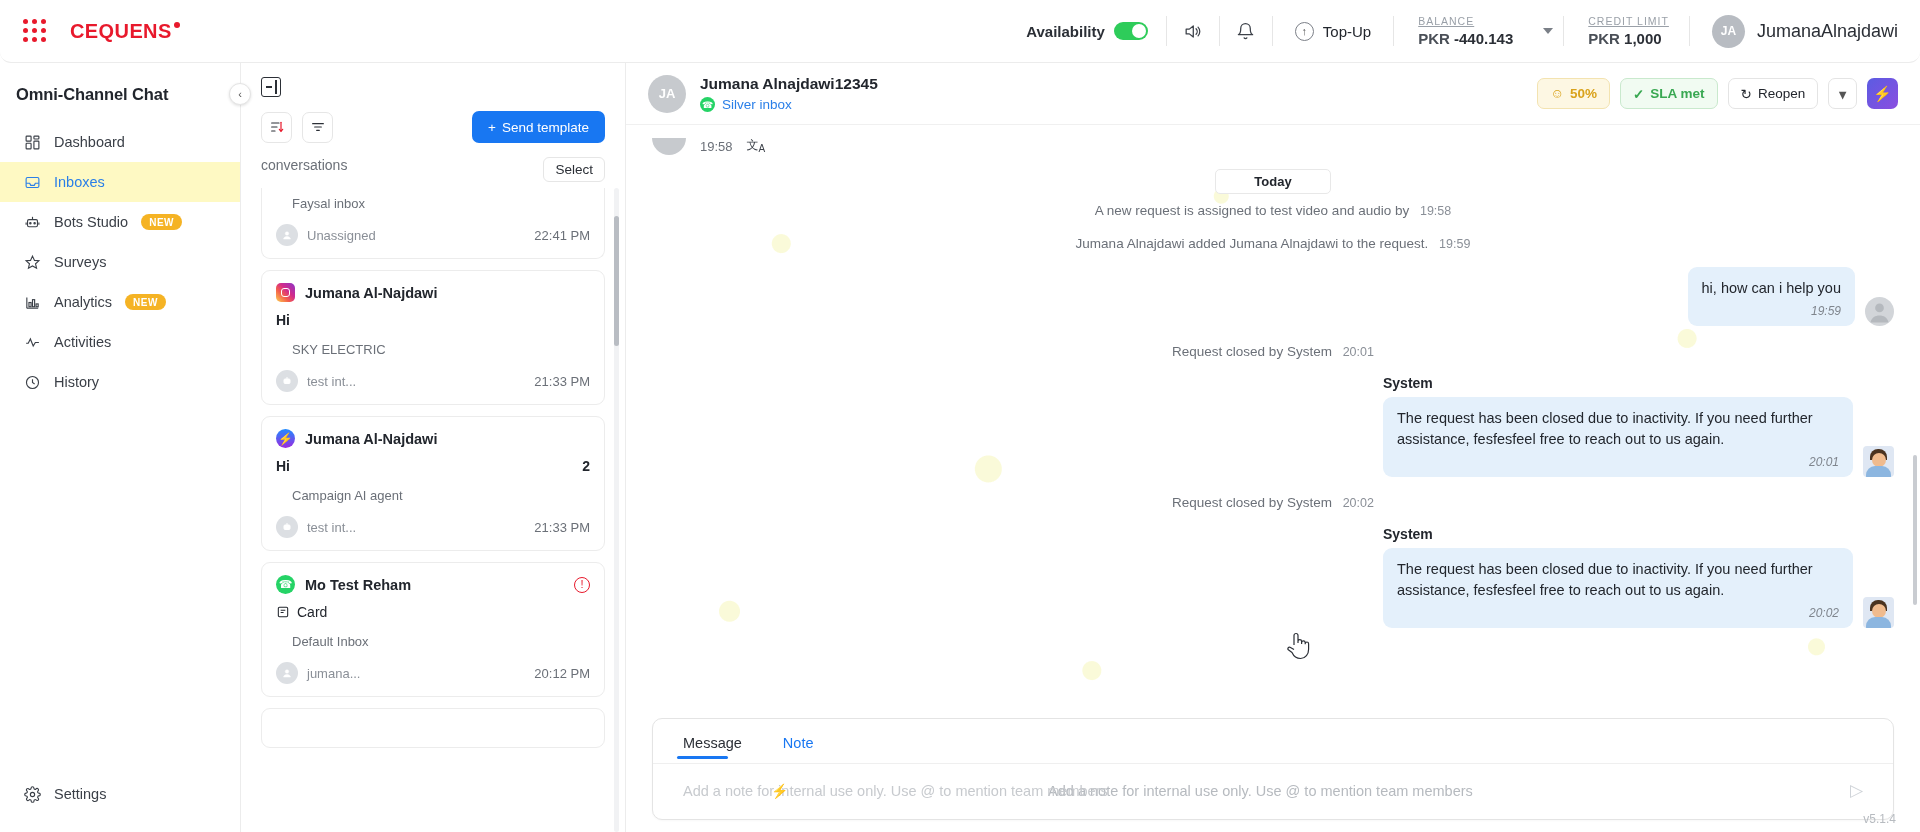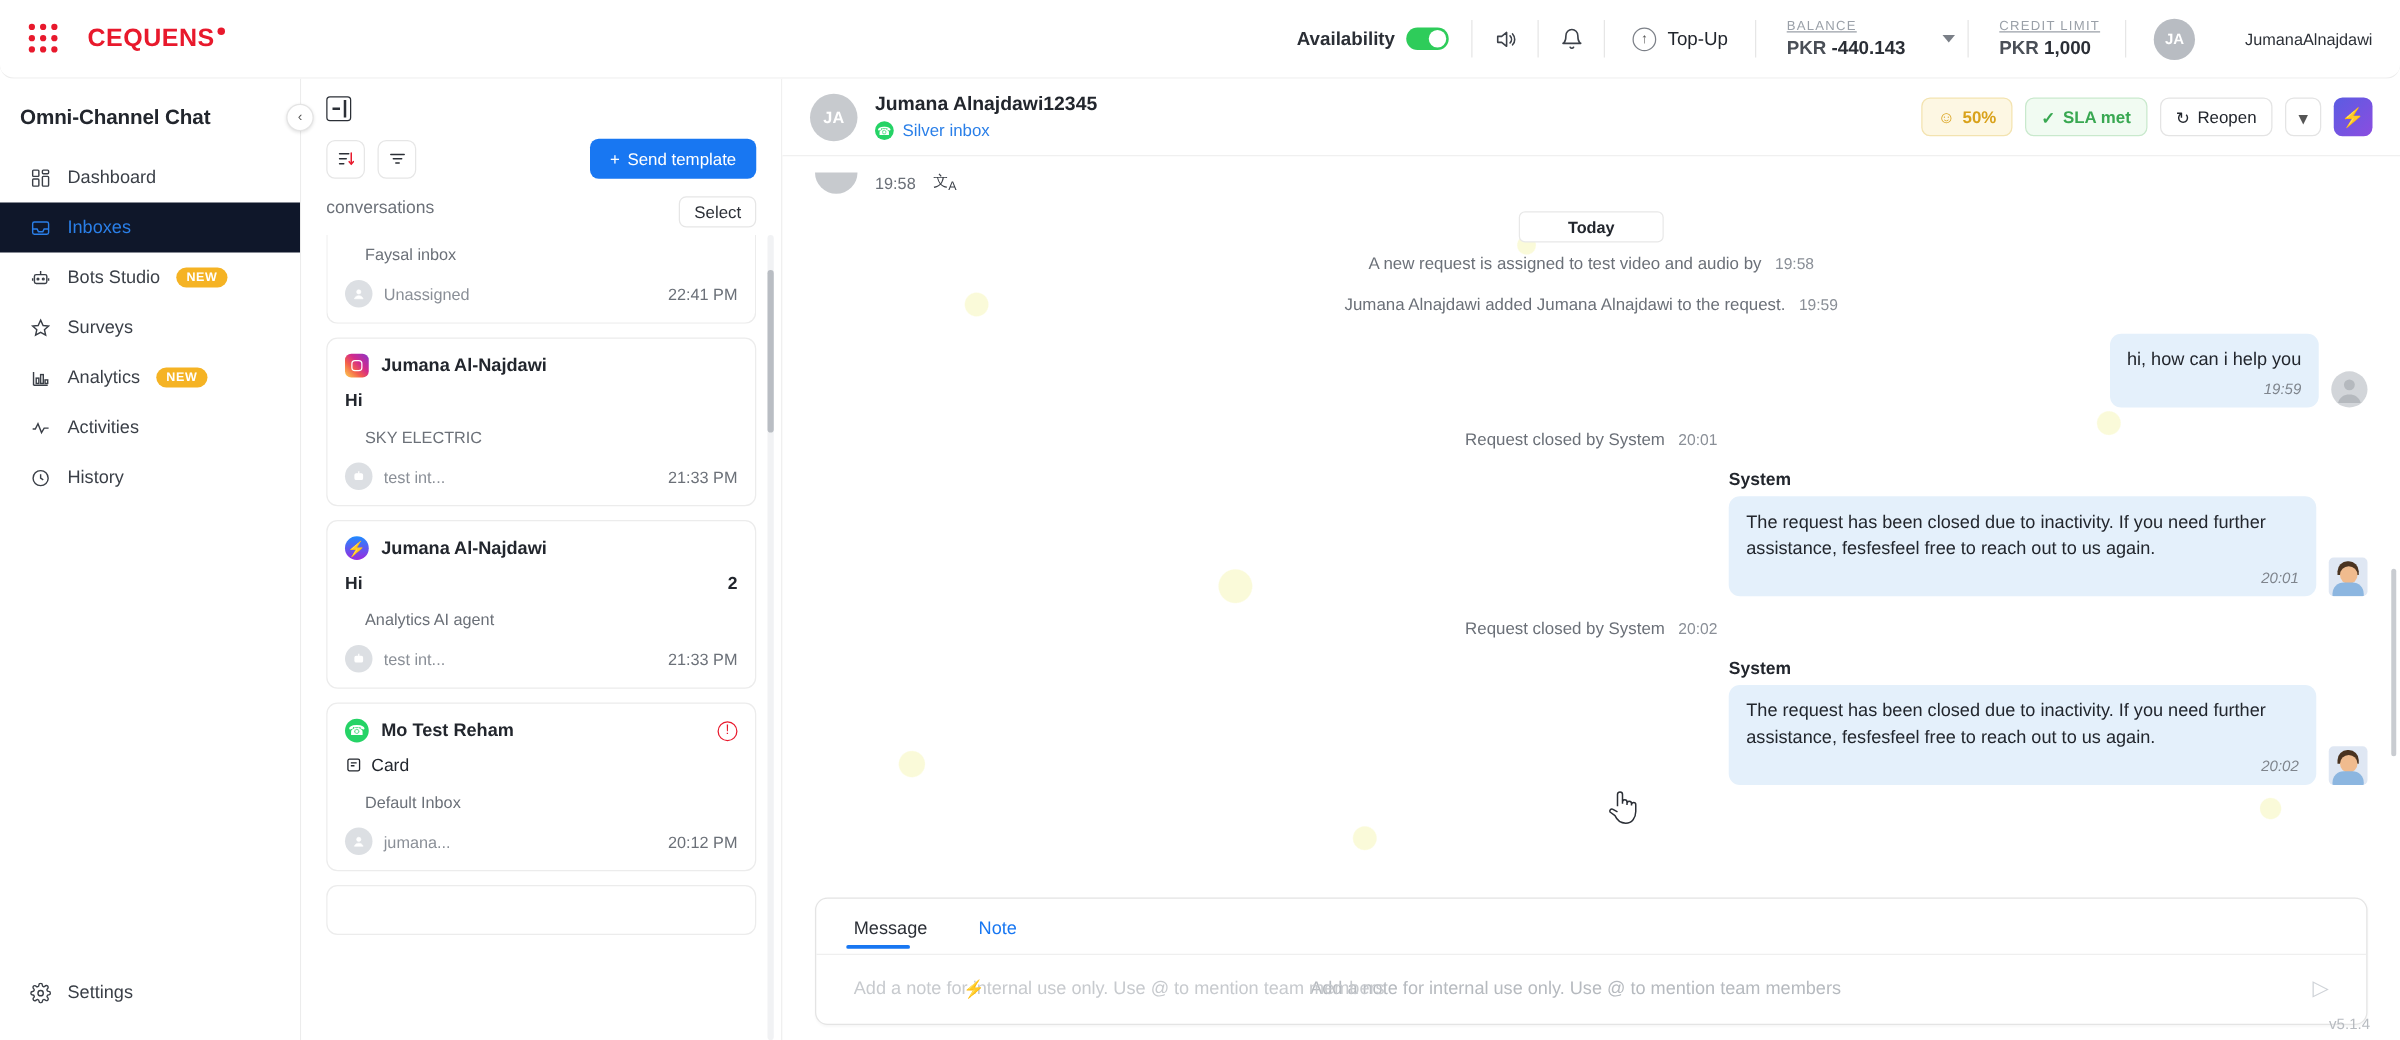--- a/index.html
+++ b/index.html
@@ -40,33 +40,33 @@
      display: flex; align-items: center; justify-content: center; font-size: 11px; color: #555; line-height: 1; }
   .money { padding: 0 20px 0 24px; display: flex; flex-direction: column; justify-content: center; gap: 3px; }
   .money .lbl { font-size: 10.5px; letter-spacing: 1px; color: #9aa0a8; text-decoration: underline; }
   .money .val { font-size: 15px; font-weight: bold; color: #2b2f36; }
   .money .val .cur { font-weight: bold; color: #4a4f57; }
   .bal-wrap { display: flex; align-items: center; gap: 10px; padding-right: 10px; }
   .caret { width: 0; height: 0; border-left: 5px solid transparent; border-right: 5px solid transparent; border-top: 6px solid #7a7f87; cursor: pointer; }
   .userbox { display: flex; align-items: center; gap: 12px; padding: 0 22px 0 22px; cursor: pointer; }
   .av-circle { width: 33px; height: 33px; border-radius: 50%; background: #b8bcc2; color: #fff;
     display: flex; align-items: center; justify-content: center; font-size: 12px; font-weight: bold; }
-  .uname { font-size: 13px; color: #2b2f36; margin-left: 28px; }
+  .uname { font-size: 18px; color: #2b2f36; }
 
   
   .body { flex: 1; display: flex; min-height: 0; position: relative; }
 
   
   .leftnav { width: 241px; flex: 0 0 241px; border-right: 1px solid #ececec; display: flex; flex-direction: column;
      background: #fff; position: relative; }
   .leftnav h1 { font-size: 16.5px; font-weight: bold; padding: 22px 0 18px 16px; color: #22262d; letter-spacing: -.1px; }
   .navlist { display: flex; flex-direction: column; }
   .navitem { height: 40px; display: flex; align-items: center; gap: 13px; padding-left: 24px; cursor: pointer;
      font-size: 14.5px; color: #3a3f47; }
-  .navitem.active { background: #0f172a; color: #2a7fe8; }
+  .navitem.active { background: #fef9c3; color: #2a7fe8; }
   .navitem.active svg { stroke: #2a7fe8; }
   .navitem svg { width: 17px; height: 17px; stroke: #3a3f47; fill: none; stroke-width: 1.6; }
   .badge-new { background: #f5b324; color: #fff; font-size: 10px; font-weight: bold; letter-spacing: .5px;
      padding: 2.5px 8px; border-radius: 9px; }
   .nav-settings { margin-top: auto; margin-bottom: 18px; }
   .collapse-btn { position: absolute; right: -11px; top: 20px; width: 22px; height: 22px; border-radius: 50%;
      background: #fff; border: 1px solid #e4e4e4; box-shadow: 0 1px 3px rgba(0,0,0,.12);
      display: flex; align-items: center; justify-content: center; font-size: 11px; color: #555; cursor: pointer; z-index: 20; }
 
   
@@ -420,21 +420,21 @@
 
         <div class="conv-card">
           <div class="cc-head">
             <span class="ch-fb">⚡</span>
             <span class="cc-name">Jumana Al-Najdawi</span>
           </div>
           <div class="cc-msg" style="display:flex;align-items:center">
             <span>Hi</span>
             <span class="unread">2</span>
           </div>
-          <div class="cc-inbox">Analytics AI agent</div>
+          <div class="cc-inbox">Campaign AI agent</div>
           <div class="cc-foot">
             <span class="mini-av">
               <svg viewBox="0 0 24 24" fill="none" stroke="#fff" stroke-width="2">
                   <rect x="6" y="8" width="12" height="9" rx="2"></rect>
                   <path d="M12 4v4"></path>
                 </svg>
             </span>
             <span class="nm">test int...</span>
             <span class="tm">21:33 PM</span>
           </div>

